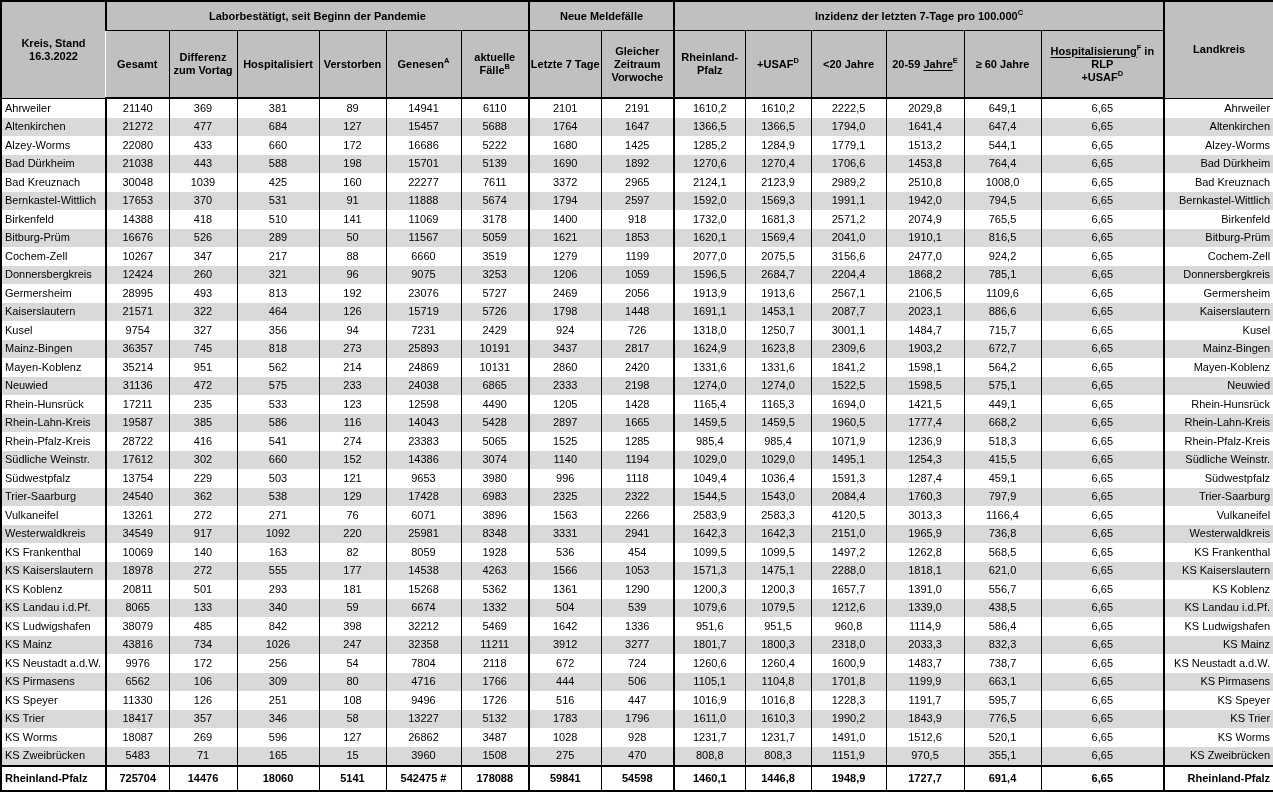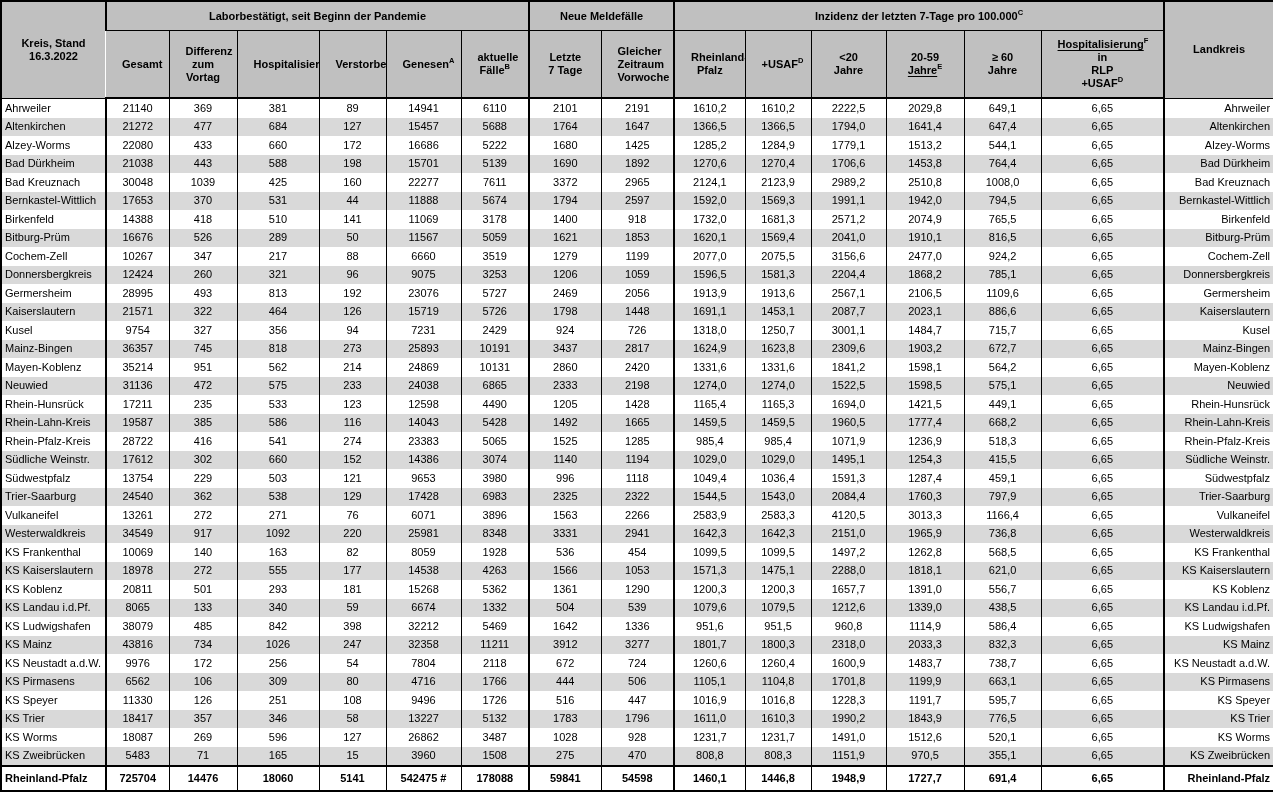--- a/index.html
+++ b/index.html
@@ -2,21 +2,21 @@
 <html style="--header-bg: #c0c0c0; --stripe-bg: #d9d9d9; --border-color: #000000; --wavy-color: #cc0000;"><head>
 <meta charset="utf-8">
 <style>
   html,body{margin:0;padding:0;background:#fff;}
   body{font-family:"Liberation Sans",sans-serif;color:#000;}
   table{border-collapse:collapse;table-layout:fixed;width:1273px;
         border:2px solid var(--border-color,#000);}
   th,td{border-left:1px solid var(--border-color,#000);overflow:hidden;}
   th:first-child,td:first-child{border-left:none;}
   thead th{background:var(--header-bg,#c0c0c0);font-weight:bold;font-size:11px;
-           line-height:13px;text-align:center;vertical-align:middle;padding:2px 16px;}
+           line-height:13px;text-align:center;vertical-align:middle;padding:2px 0;}
   thead tr.groups th{border-bottom:1px solid var(--border-color,#000);height:24px;}
   thead tr.sub th{border-bottom:2px solid var(--border-color,#000);height:62px;}
   thead th.span2{border-bottom:2px solid var(--border-color,#000);}
   thead th.bl2{border-left-width:2px;}
   tbody td,tfoot td{font-size:11px;line-height:13px;text-align:center;
                     vertical-align:middle;padding:1px 2px;height:16.5px;}
   tbody td:nth-child(2),tbody td:nth-child(8),tbody td:nth-child(10),tbody td:nth-child(16),
   tfoot td:nth-child(2),tfoot td:nth-child(8),tfoot td:nth-child(10),tfoot td:nth-child(16)
         {border-left-width:2px;}
   tbody td:first-child,tfoot td:first-child{text-align:left;padding-left:3px;}
@@ -164,21 +164,21 @@
         <td>2510,8</td>
         <td>1008,0</td>
         <td>6,65</td>
         <td>Bad Kreuznach</td>
       </tr>
       <tr>
         <td>Bernkastel-Wittlich</td>
         <td>17653</td>
         <td>370</td>
         <td>531</td>
-        <td>44</td>
+        <td>91</td>
         <td>11888</td>
         <td>5674</td>
         <td>1794</td>
         <td>2597</td>
         <td>1592,0</td>
         <td>1569,3</td>
         <td>1991,1</td>
         <td>1942,0</td>
         <td>794,5</td>
         <td>6,65</td>
@@ -242,21 +242,21 @@
         <td>Donnersbergkreis</td>
         <td>12424</td>
         <td>260</td>
         <td>321</td>
         <td>96</td>
         <td>9075</td>
         <td>3253</td>
         <td>1206</td>
         <td>1059</td>
         <td>1596,5</td>
-        <td>1581,3</td>
+        <td>2684,7</td>
         <td>2204,4</td>
         <td>1868,2</td>
         <td>785,1</td>
         <td>6,65</td>
         <td>Donnersbergkreis</td>
       </tr>
       <tr>
         <td>Germersheim</td>
         <td>28995</td>
         <td>493</td>
@@ -383,21 +383,21 @@
         <td>Rhein-Hunsrück</td>
       </tr>
       <tr>
         <td>Rhein-Lahn-Kreis</td>
         <td>19587</td>
         <td>385</td>
         <td>586</td>
         <td>116</td>
         <td>14043</td>
         <td>5428</td>
-        <td>1492</td>
+        <td>2897</td>
         <td>1665</td>
         <td>1459,5</td>
         <td>1459,5</td>
         <td>1960,5</td>
         <td>1777,4</td>
         <td>668,2</td>
         <td>6,65</td>
         <td>Rhein-Lahn-Kreis</td>
       </tr>
       <tr>

